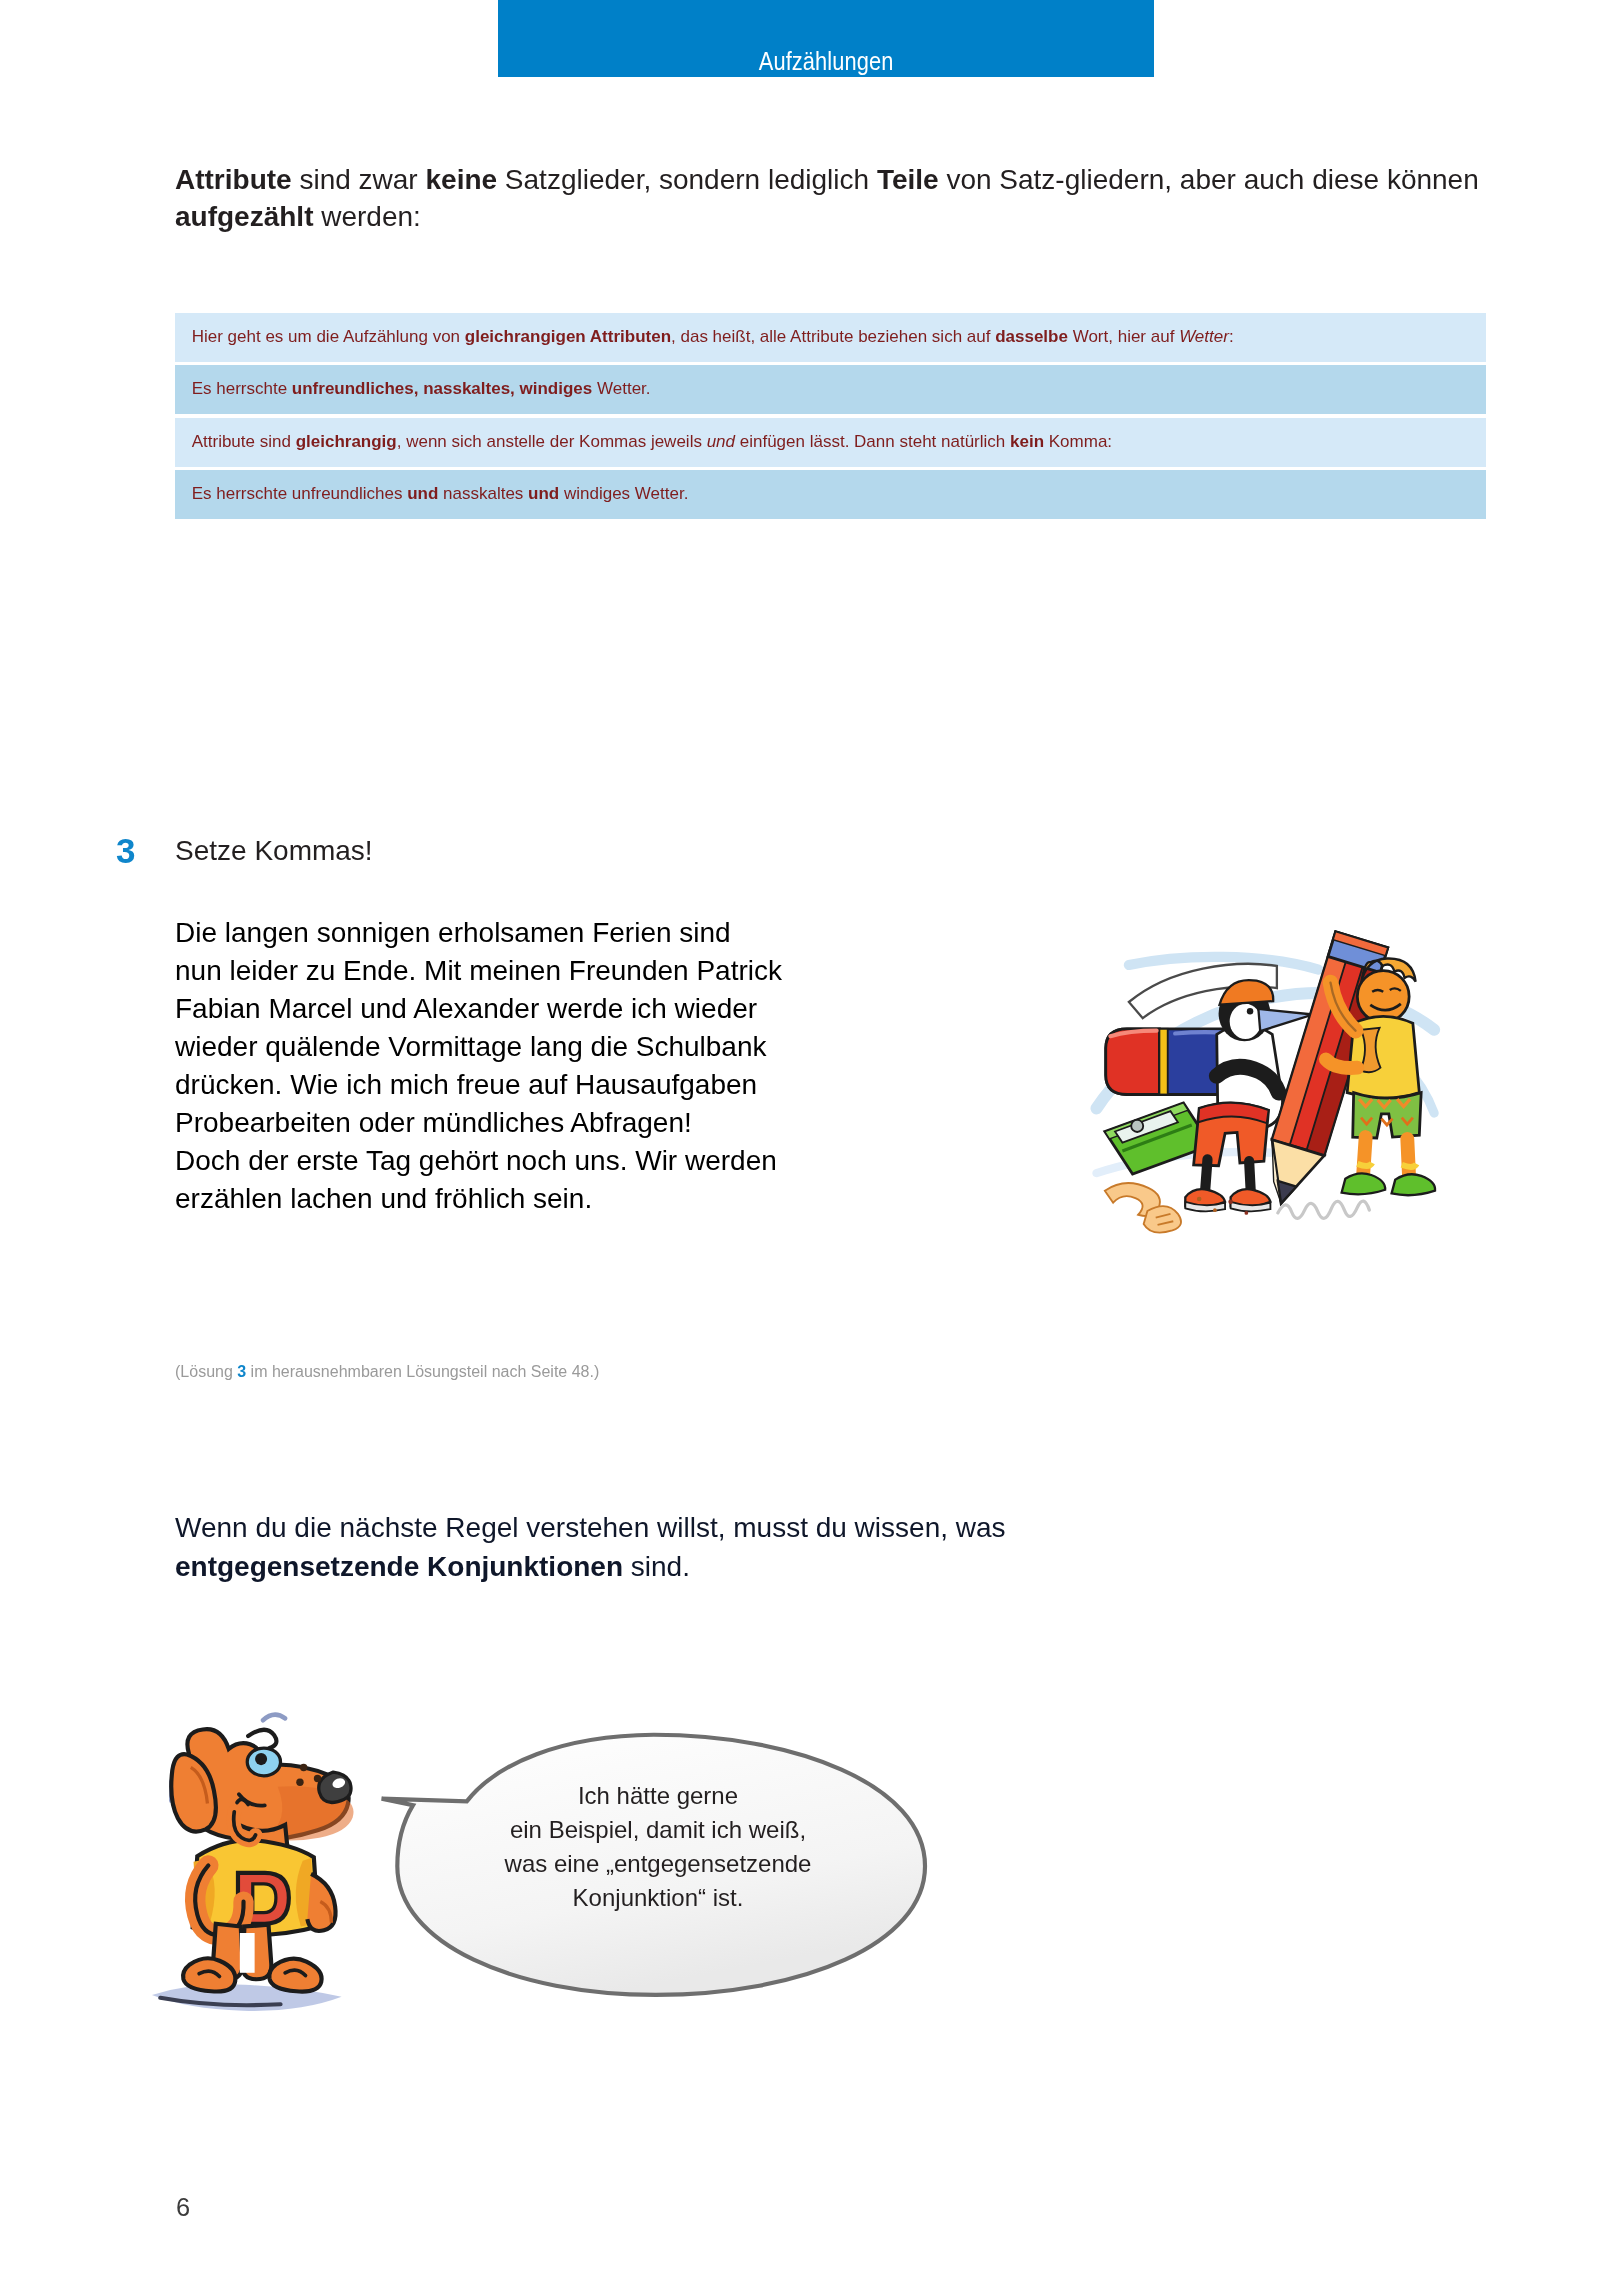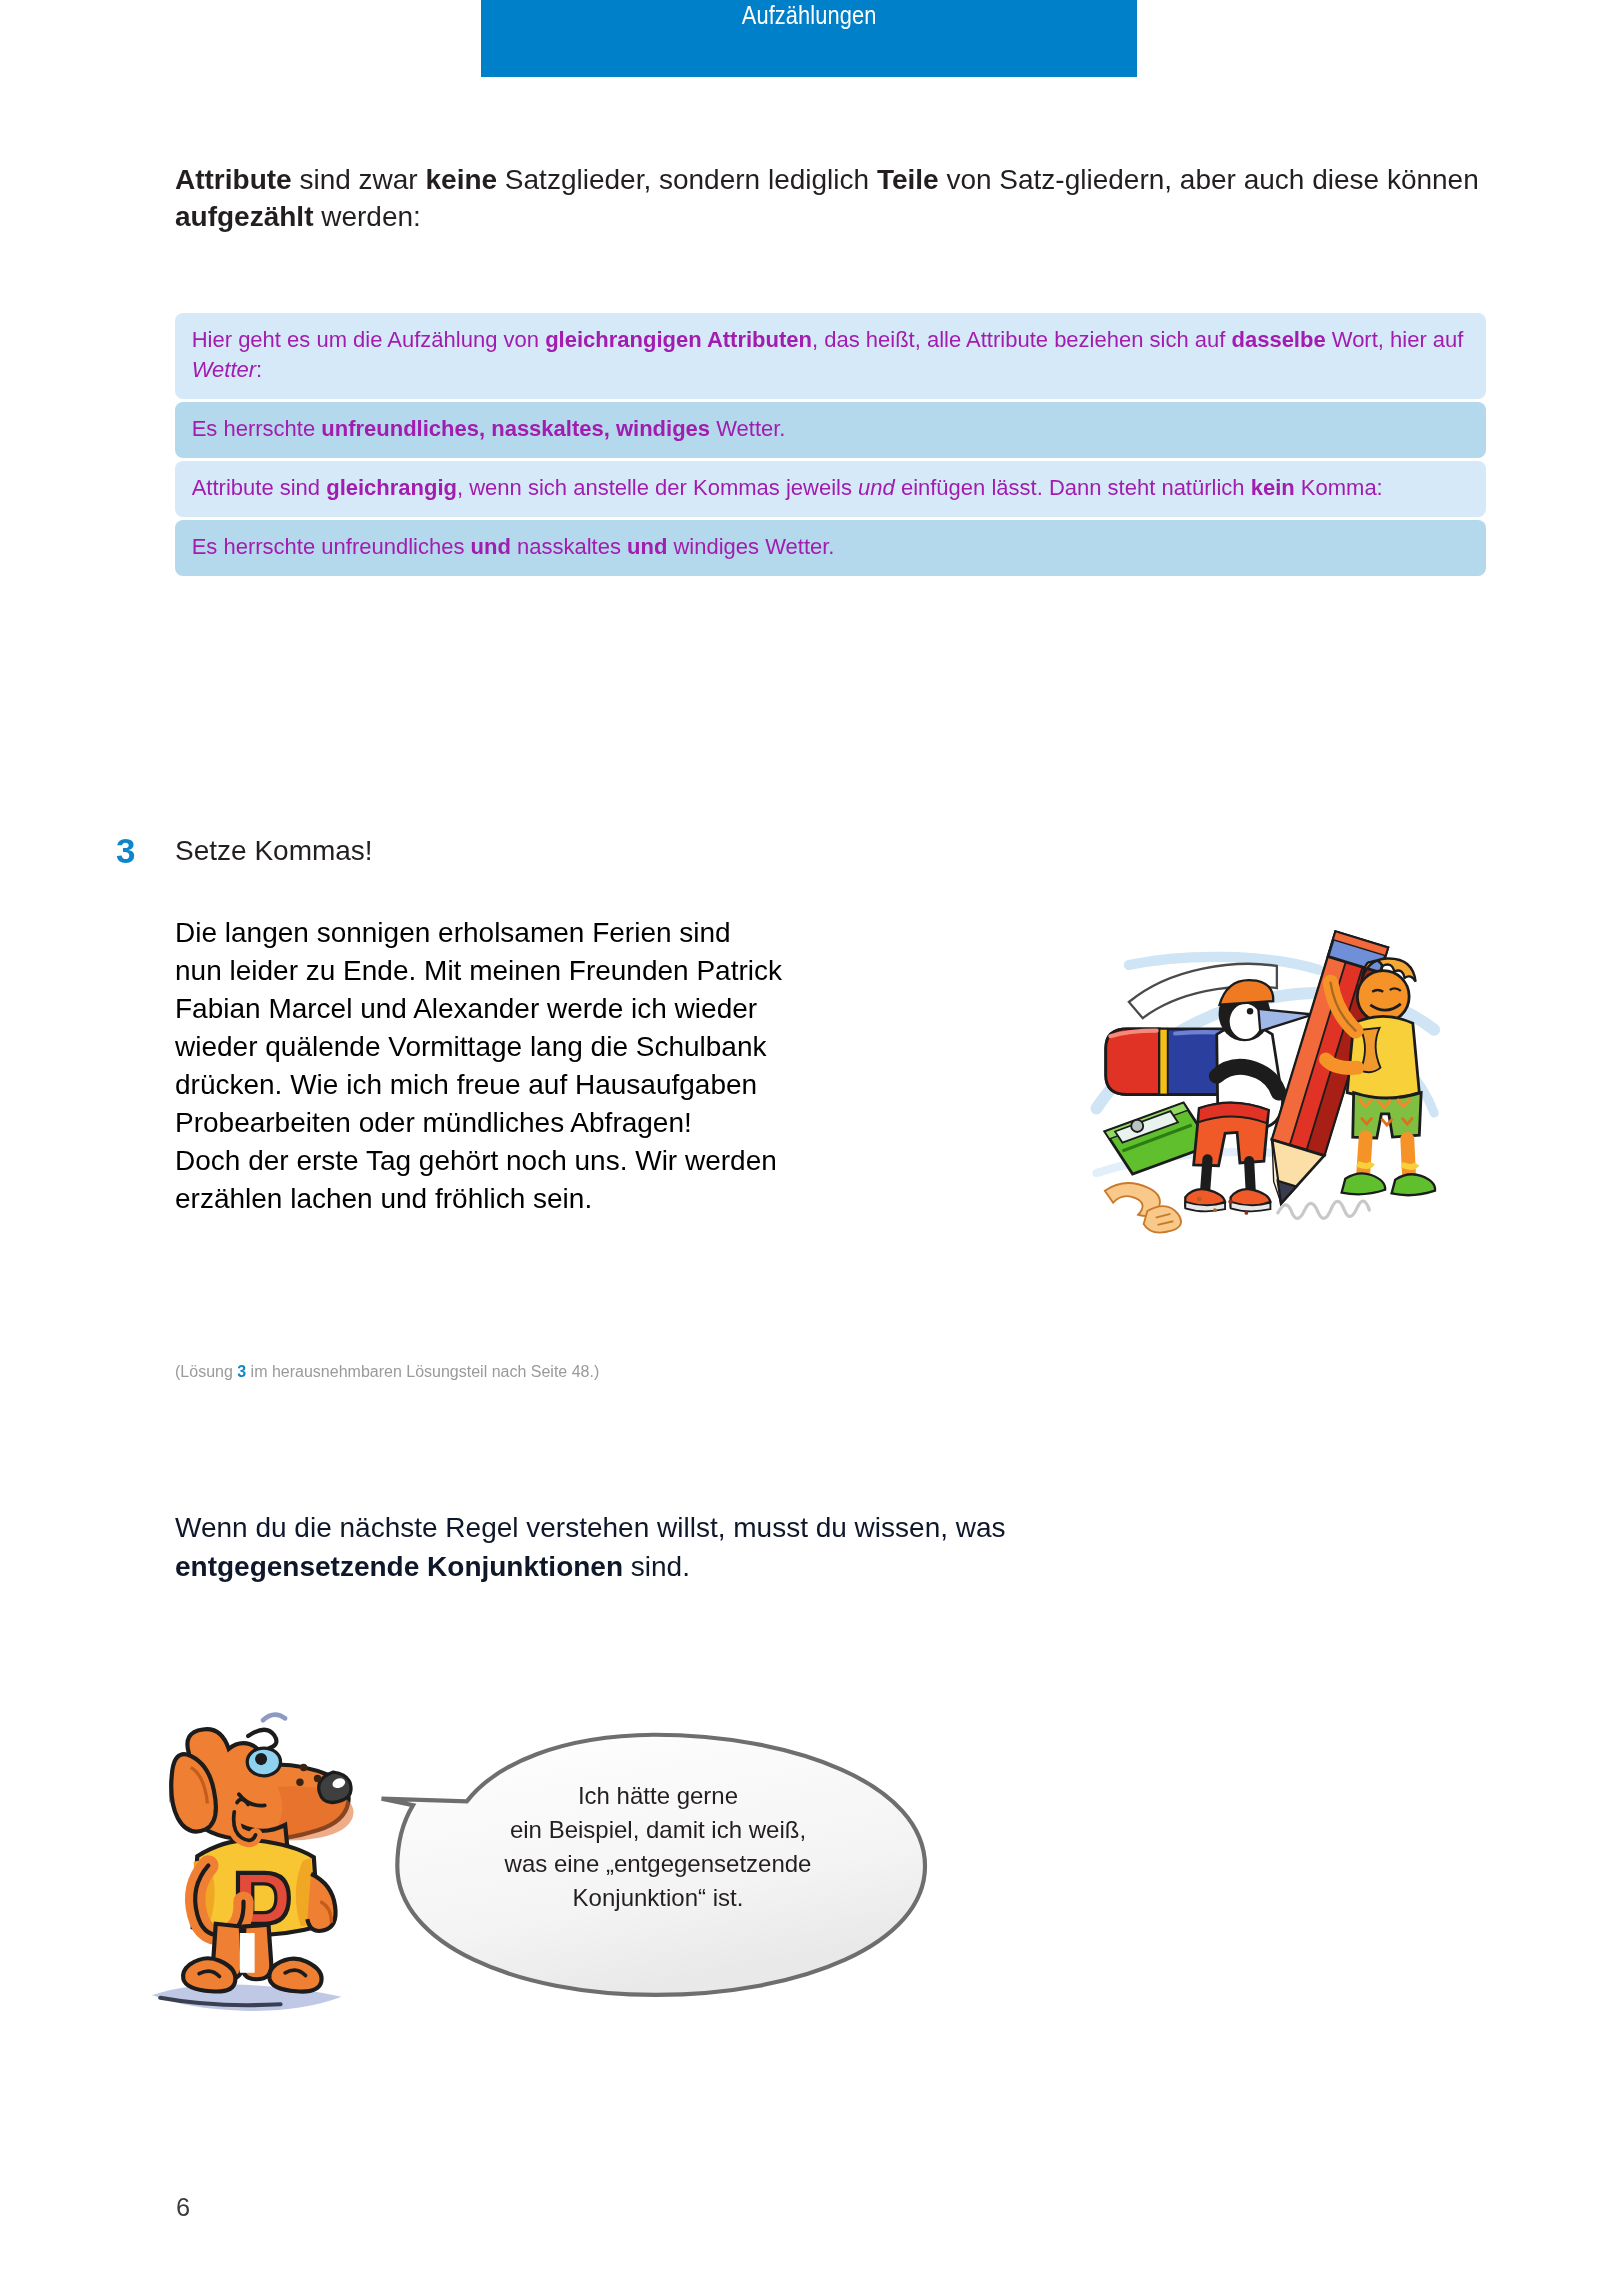--- a/index.html
+++ b/index.html
@@ -13,27 +13,27 @@
     position: relative;
     width: 1618px;
     height: 2295px;
     background: #ffffff;
     overflow: hidden;
   }
 
   
   .header-bar {
     position: absolute;
-    left: 481px;
+    left: 498px;
     top: 0;
     width: 656px;
     height: 77px;
     background: #0080c8;
     display: flex;
-    align-items: flex-start;
+    align-items: flex-end;
     justify-content: center;
   }
   .header-title {
     color: #ffffff;
     font-size: 26px;
     font-weight: 400;
     letter-spacing: 0.1px;
     font-family: "Liberation Sans", sans-serif;
     transform: scaleX(0.84);
   }
@@ -53,25 +53,24 @@
 
   
   .rulebox {
     position: absolute;
     left: 175px;
     top: 313px;
     width: 1311px;
   }
   .rulebox .row {
     padding: 12px 16.7px 14px 16.7px;
-    font-size: 22px;
+    font-size: 17px;
     line-height: 1.36;
-    color: #a21caf;
+    color: #7f1d1d;
     margin-bottom: 3.2px;
-    border-radius: 8px;
   }
   .rulebox .row.light { background: #d5e9f8; }
   .rulebox .row.dark  { background: #b4d8ec; }
   .rulebox .row:last-child { margin-bottom: 16px; }
 
   
   .ex-number {
     position: absolute;
     left: 116px;
     top: 831px;

